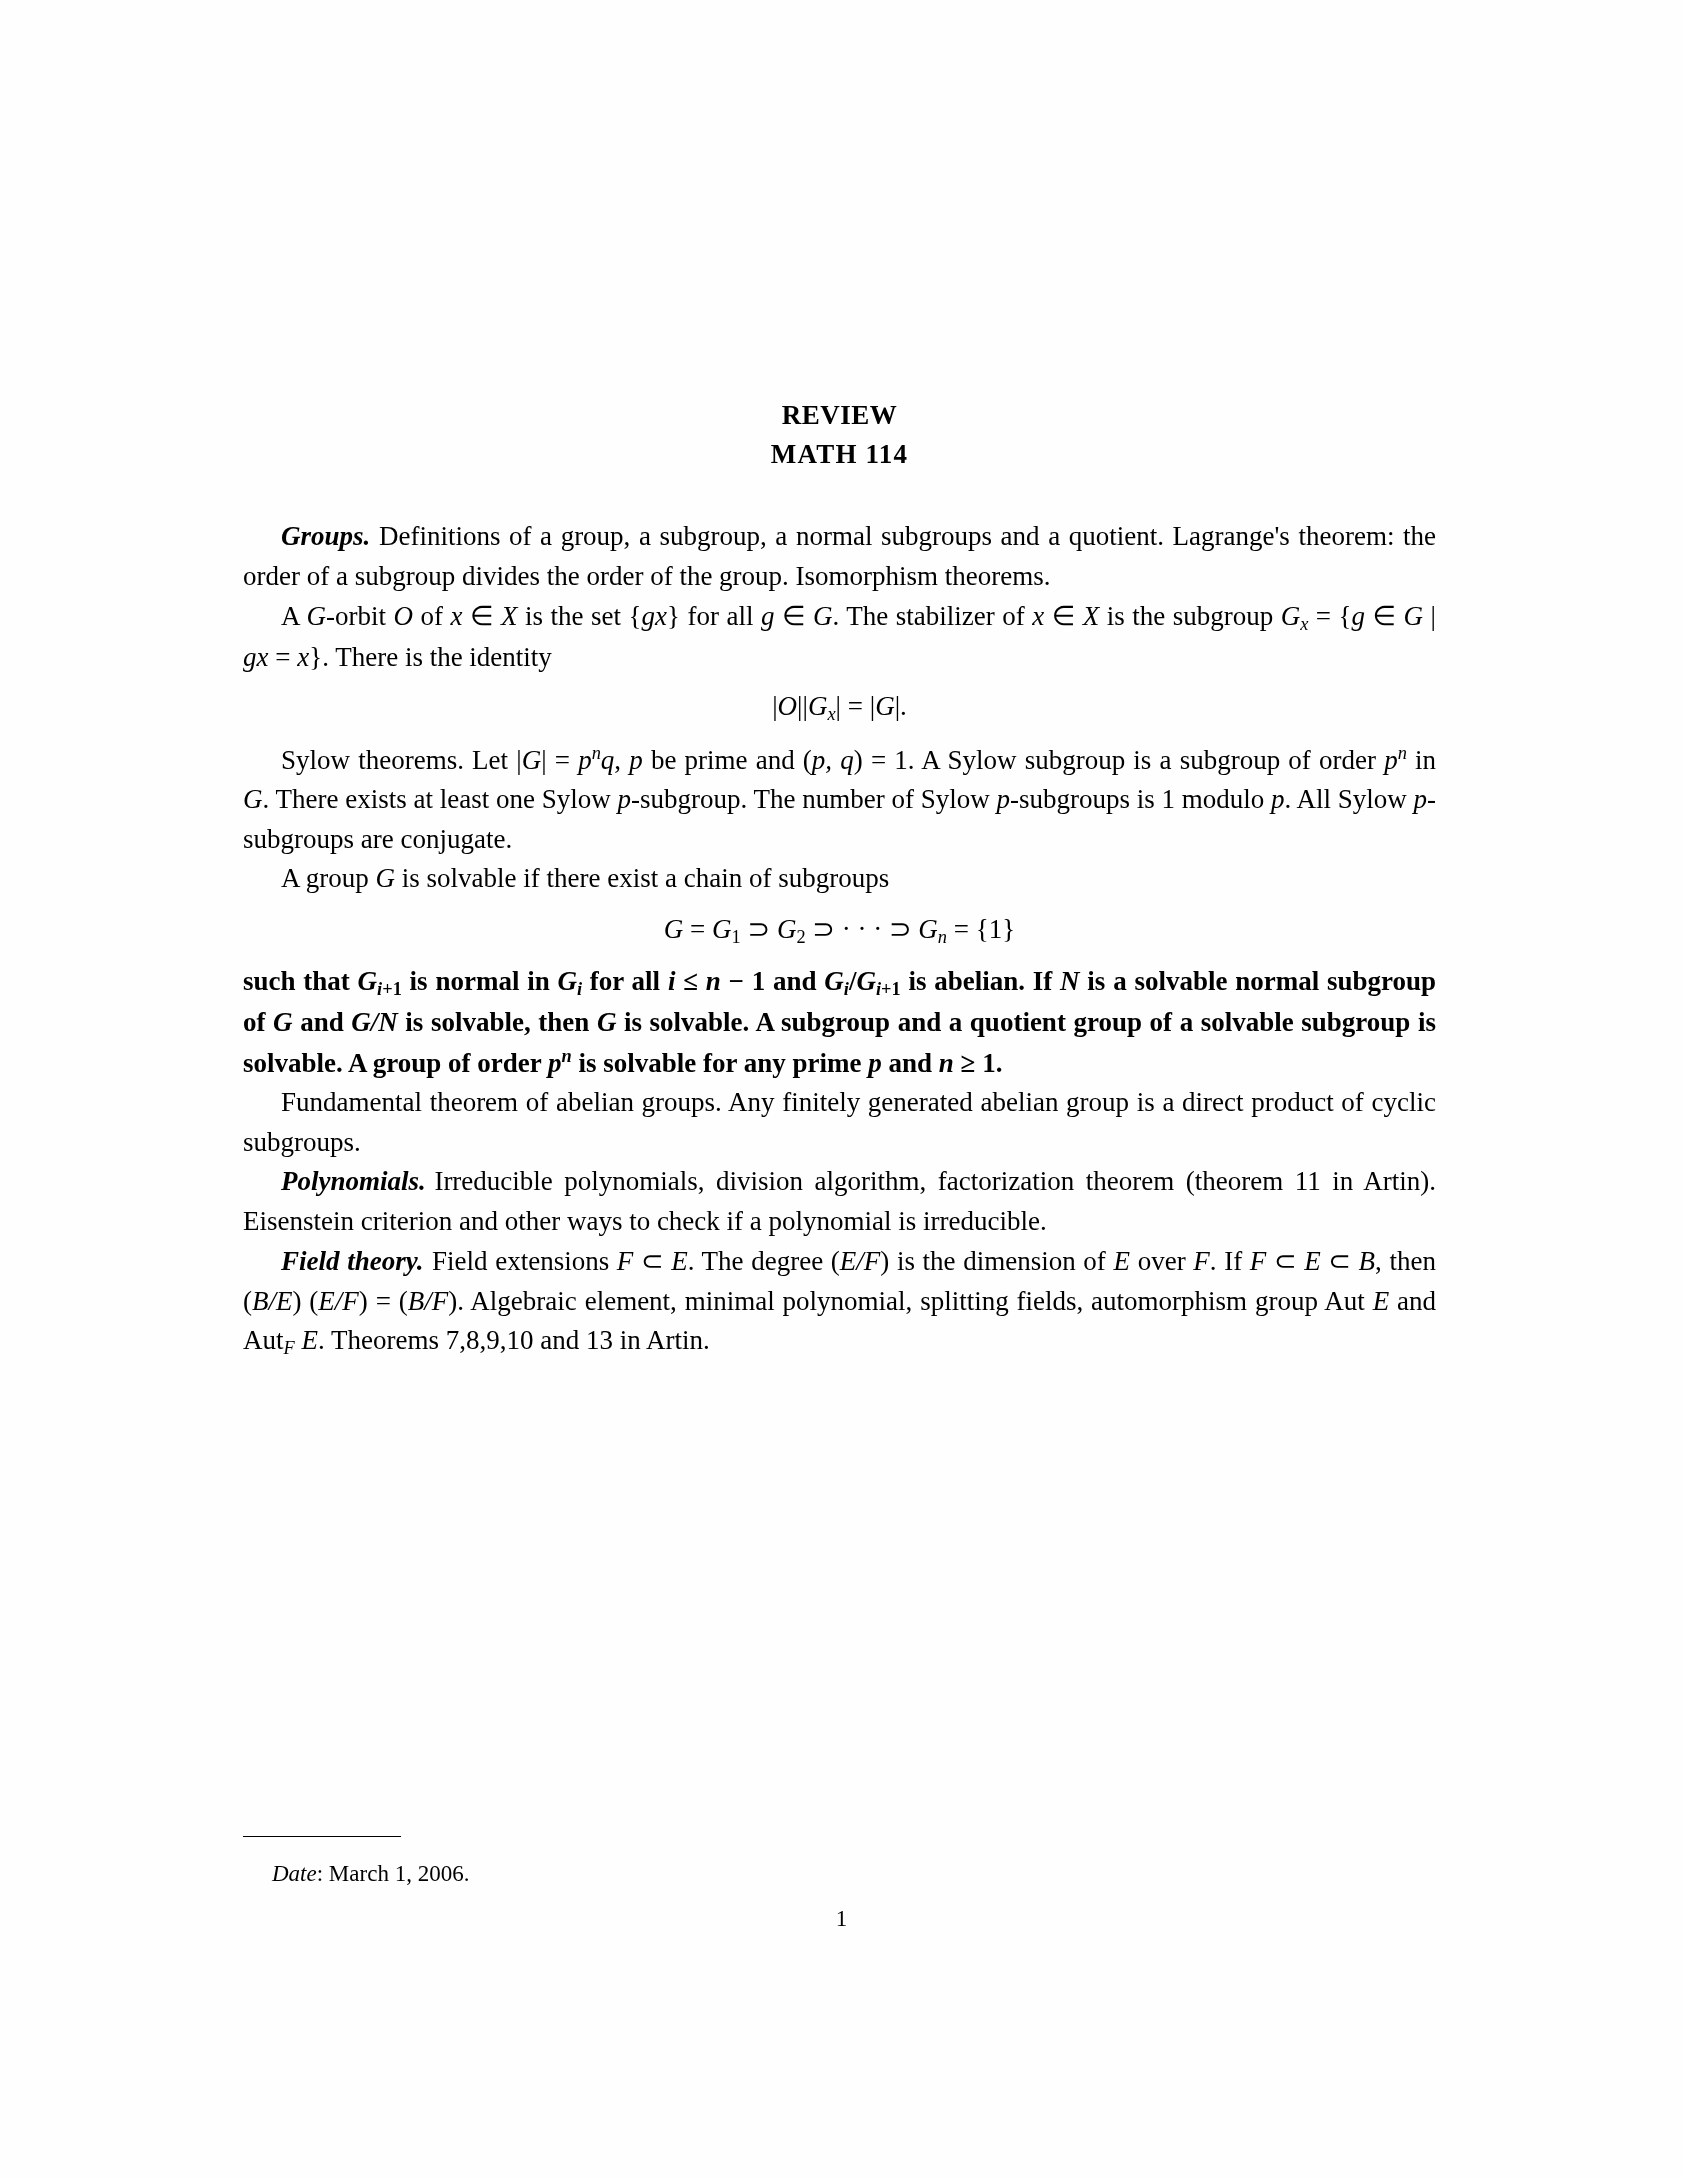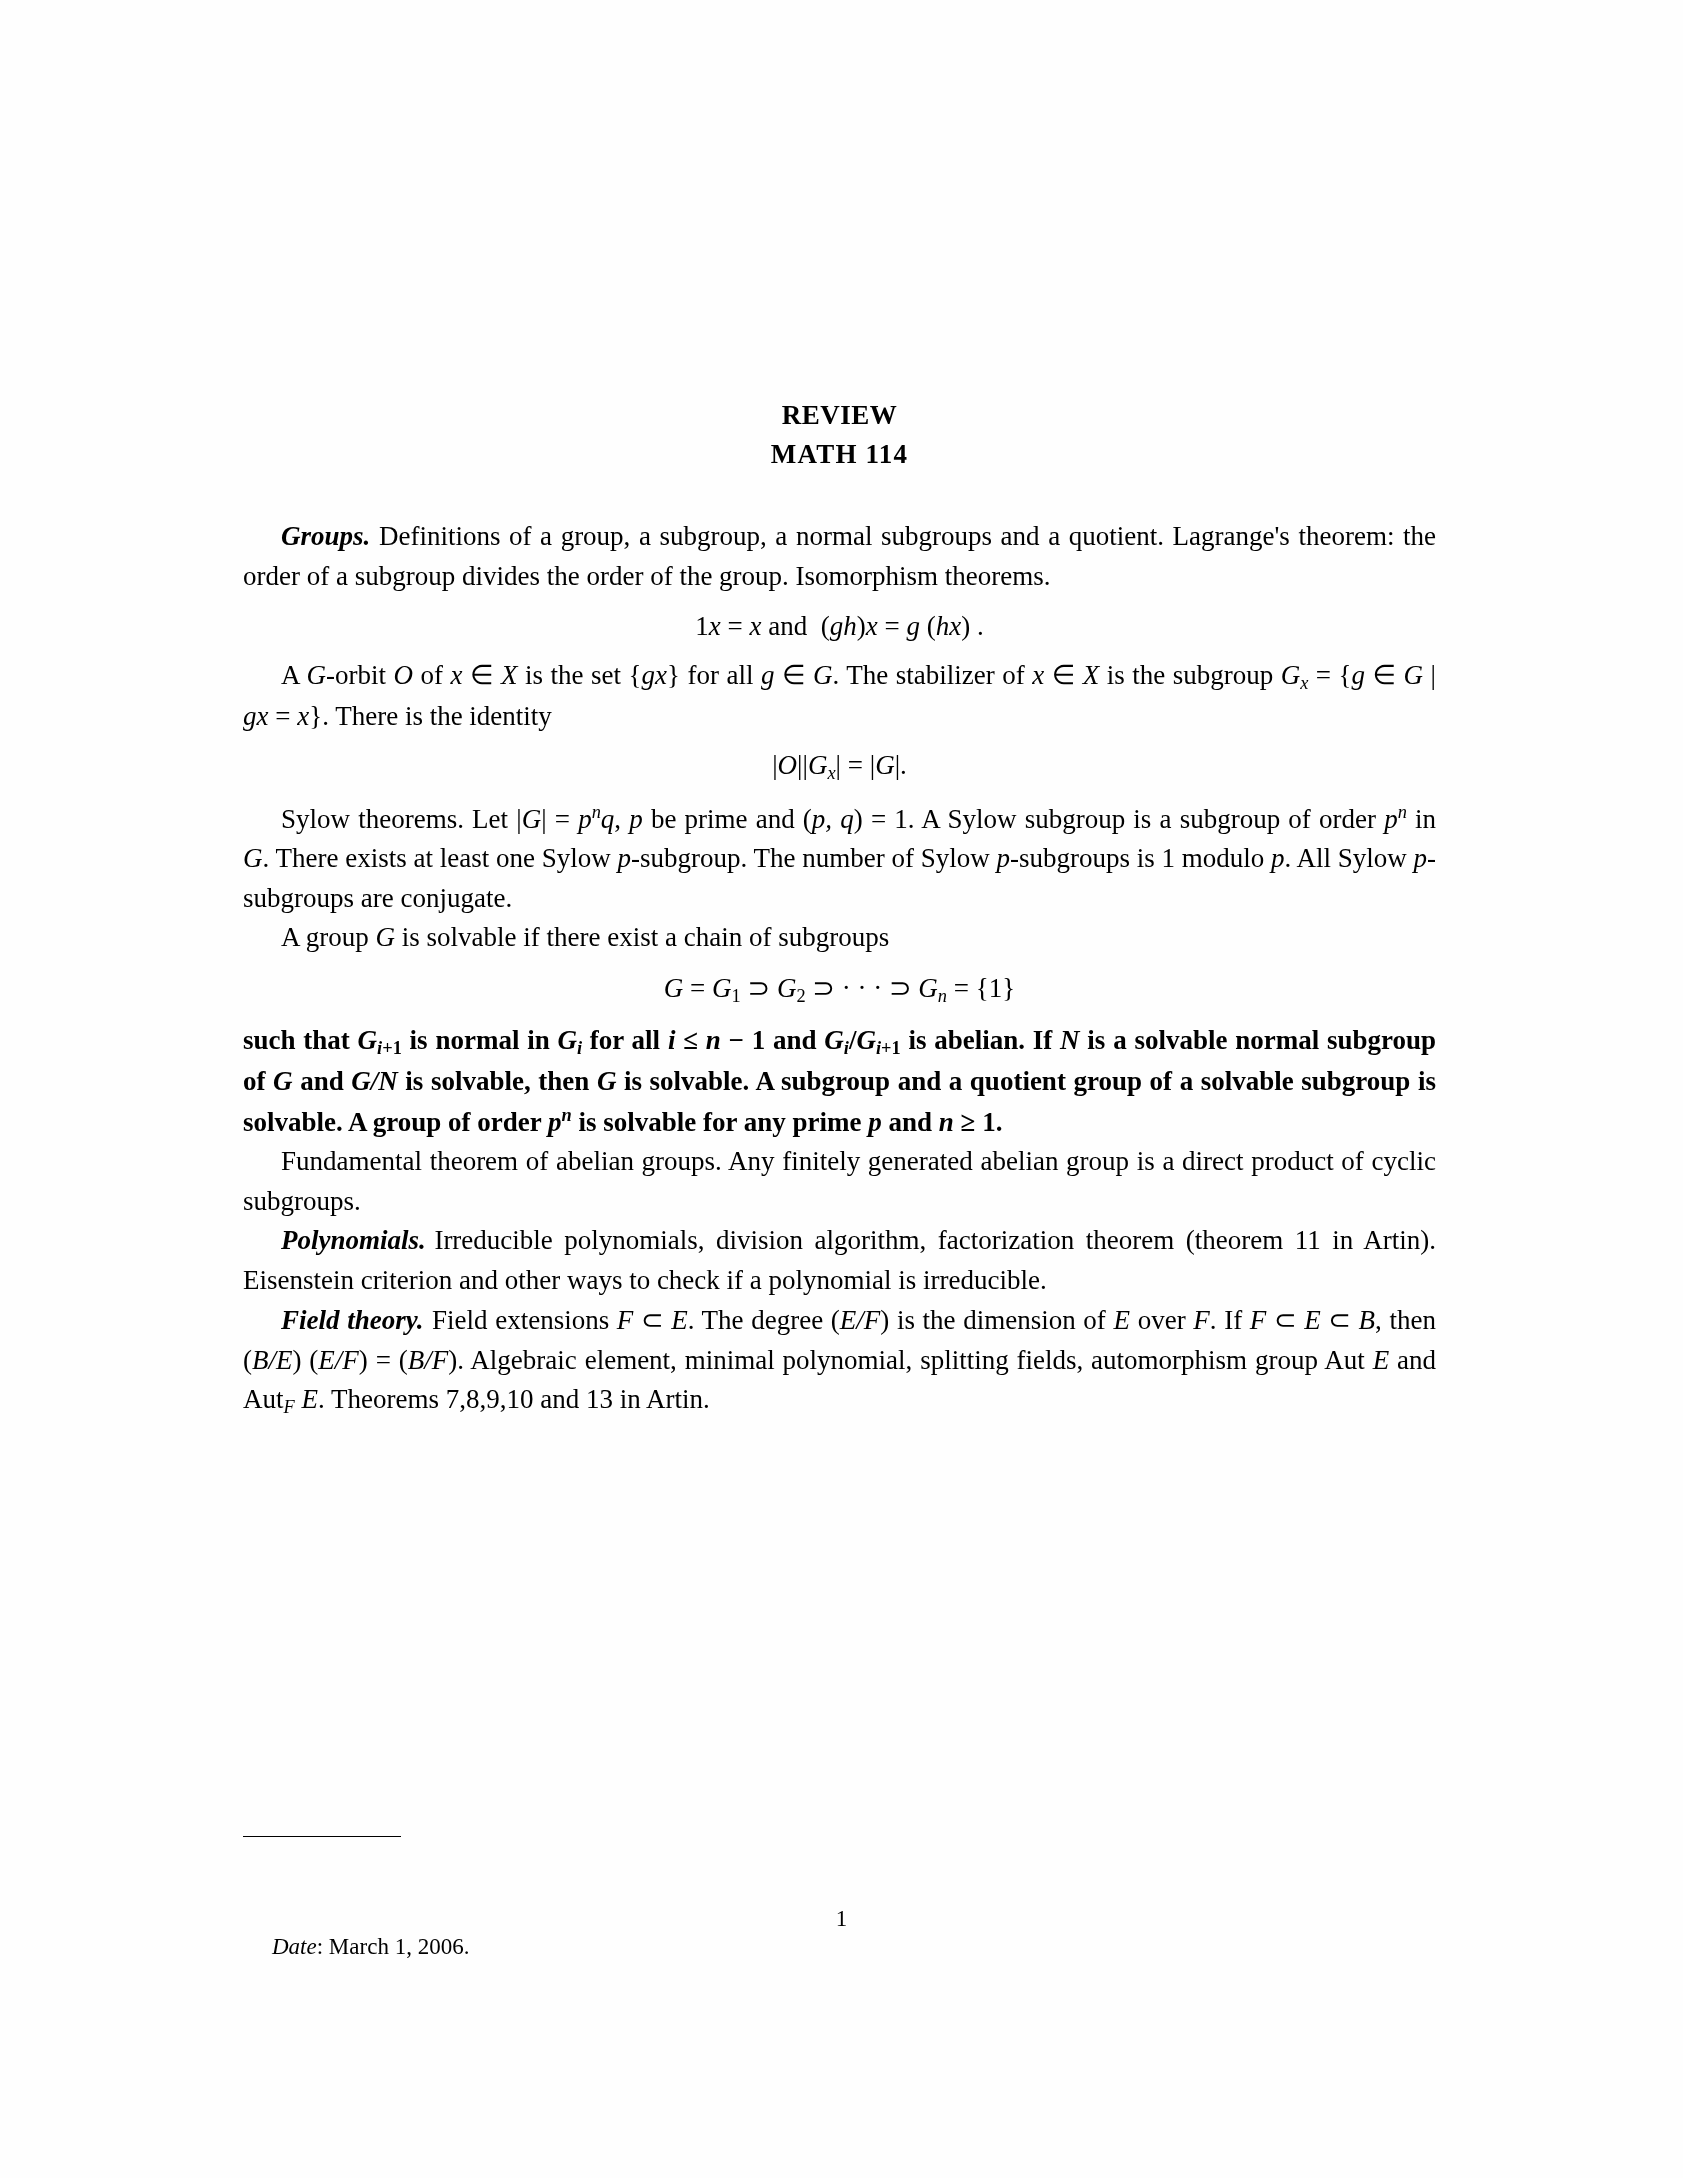--- a/index.html
+++ b/index.html
@@ -78,21 +78,21 @@
     position: absolute;
     left: 243px;
     top: 1836px;
     width: 158px;
     height: 1px;
     background: #000;
   }
   .footnote {
     position: absolute;
     left: 272px;
-    top: 1934px;
+    top: 1861px;
     font-size: 23px;
   }
   .footnote .lbl { font-style: italic; }
   .pagenum {
     position: absolute;
     left: 0;
     top: 1906px;
     width: 1683px;
     text-align: center;
     font-size: 23px;
@@ -109,21 +109,20 @@
     <div class="title-block">
       <div>REVIEW</div>
       <div class="title-line2">MATH 114</div>
     </div>
 
     <p class="para"><span class="runin"></span></p>
 
     <p class="para"><span class="runin">Groups.</span><span class="sp"></span><span>Definitions of a group, a subgroup, a normal subgroups and a quotient. Lagrange's theorem: the order of a subgroup divides the order of the group. Isomorphism theorems.</span></p>
 
 
-    <div class="eq">1<i class="m">x</i> = <i class="m">x</i> and <span style="display:inline-block;width:0.25em"></span>(<i class="m">gh</i>)<i class="m">x</i> = <i class="m">g</i> (<i class="m">hx</i>) .</div>
 
     <p class="para">A <i class="m">G</i>-orbit <i class="m">O</i> of <i class="m">x</i> ∈ <i class="m">X</i> is the set {<i class="m">gx</i>} for all <i class="m">g</i> ∈ <i class="m">G</i>. The stabilizer of <i class="m">x</i> ∈ <i class="m">X</i> is the subgroup <i class="m">G</i><span class="sub">x</span> = {<i class="m">g</i> ∈ <i class="m">G</i> | <i class="m">gx</i> = <i class="m">x</i>}. There is the identity</p>
 
     <div class="eq">|<i class="m">O</i>||<i class="m">G</i><span class="sub">x</span>| = |<i class="m">G</i>|.</div>
 
     <p class="para">Sylow theorems. Let |<i class="m">G</i>| = <i class="m">p</i><span class="sup">n</span><i class="m">q</i>, <i class="m">p</i> be prime and (<i class="m">p, q</i>) = 1. A Sylow subgroup is a subgroup of order <i class="m">p</i><span class="sup">n</span> in <i class="m">G</i>. There exists at least one Sylow <i class="m">p</i>-subgroup. The number of Sylow <i class="m">p</i>-subgroups is 1 modulo <i class="m">p</i>. All Sylow <i class="m">p</i>-subgroups are conjugate.</p>
 
     <p class="para">A group <i class="m">G</i> is solvable if there exist a chain of subgroups</p>
 
     <div class="eq"><i class="m">G</i> = <i class="m">G</i><span class="sub-up">1</span> ⊃ <i class="m">G</i><span class="sub-up">2</span> ⊃ · · · ⊃ <i class="m">G</i><span class="sub">n</span> = {1}</div>

